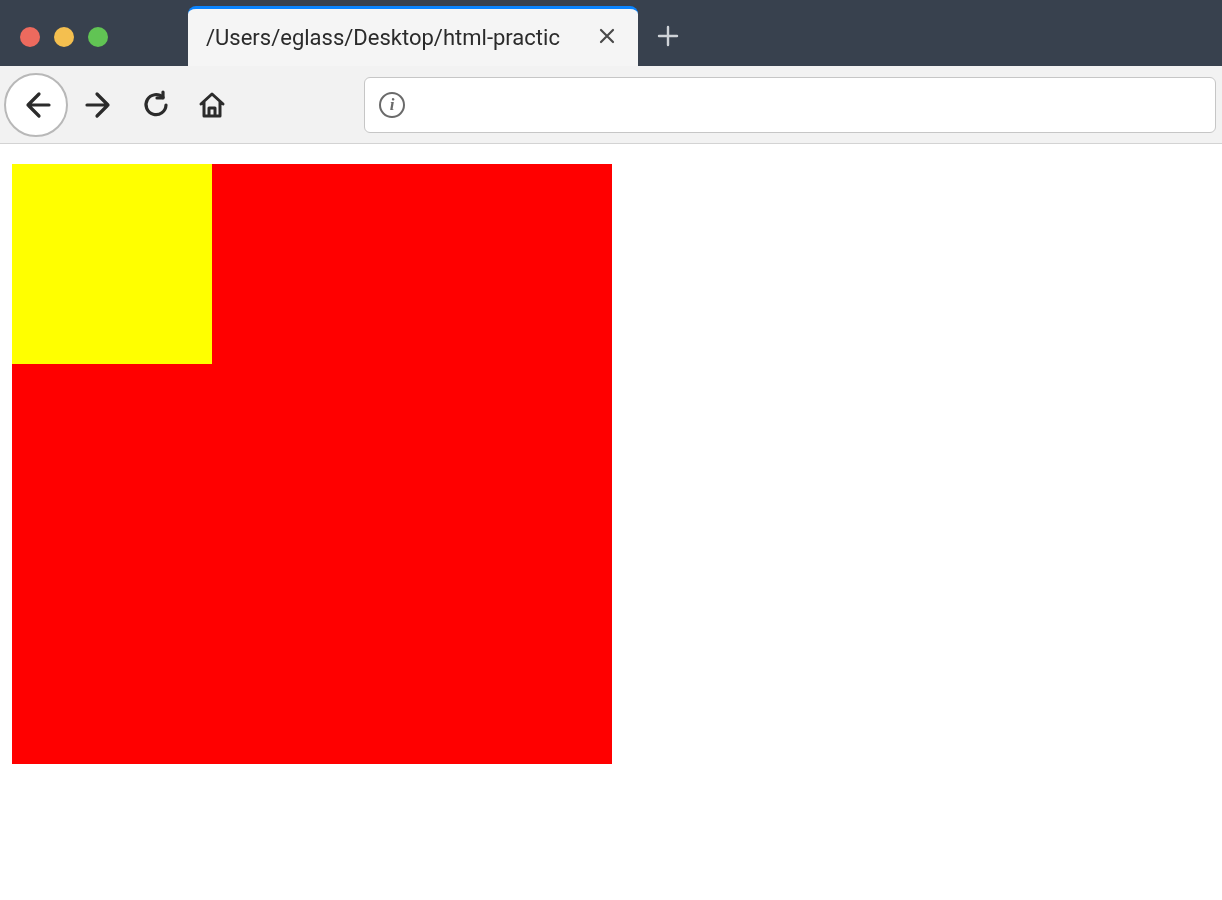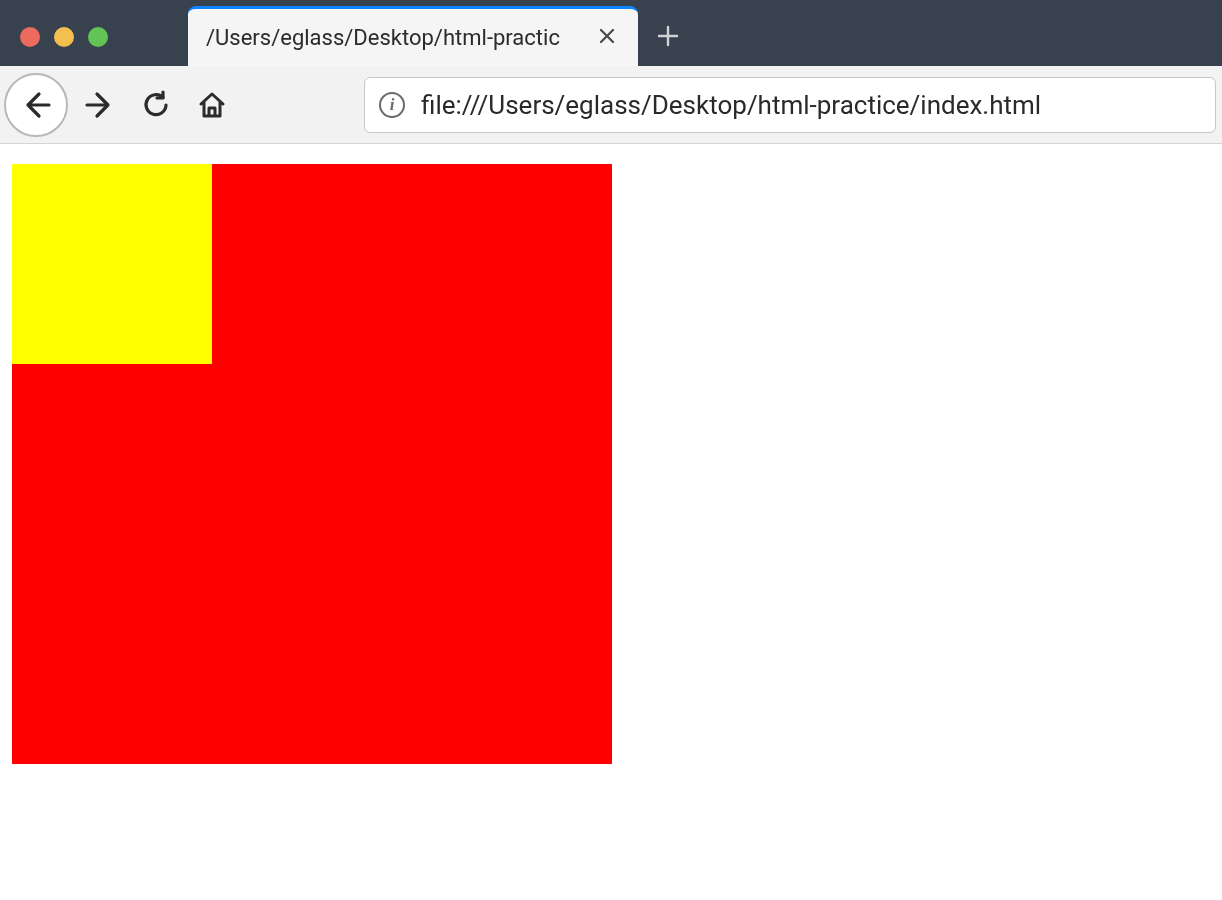--- a/index.html
+++ b/index.html
@@ -213,21 +213,20 @@
       </svg>
     </div>
     <div class="nav-icon">
       <svg width="32" height="32" viewBox="0 0 32 32" fill="none">
         <path d="M5 15 L16 5 L27 15 M8 13 V27 H24 V13 M13 27 V19 H19 V27" stroke="#2b2b2b" stroke-width="3" stroke-linecap="round" stroke-linejoin="round" fill="none"></path>
       </svg>
     </div>
   </div>
   <div class="address-bar">
     <span class="info-icon">i</span>
-    <span class="url-text">file:///Users/eglass/Desktop/html-practice/index.html</span>
   </div>
 </div>
 
 <div class="viewport">
   <div class="red-box">
     <div class="yellow-box"></div>
   </div>
 </div>
 
 </body></html>

